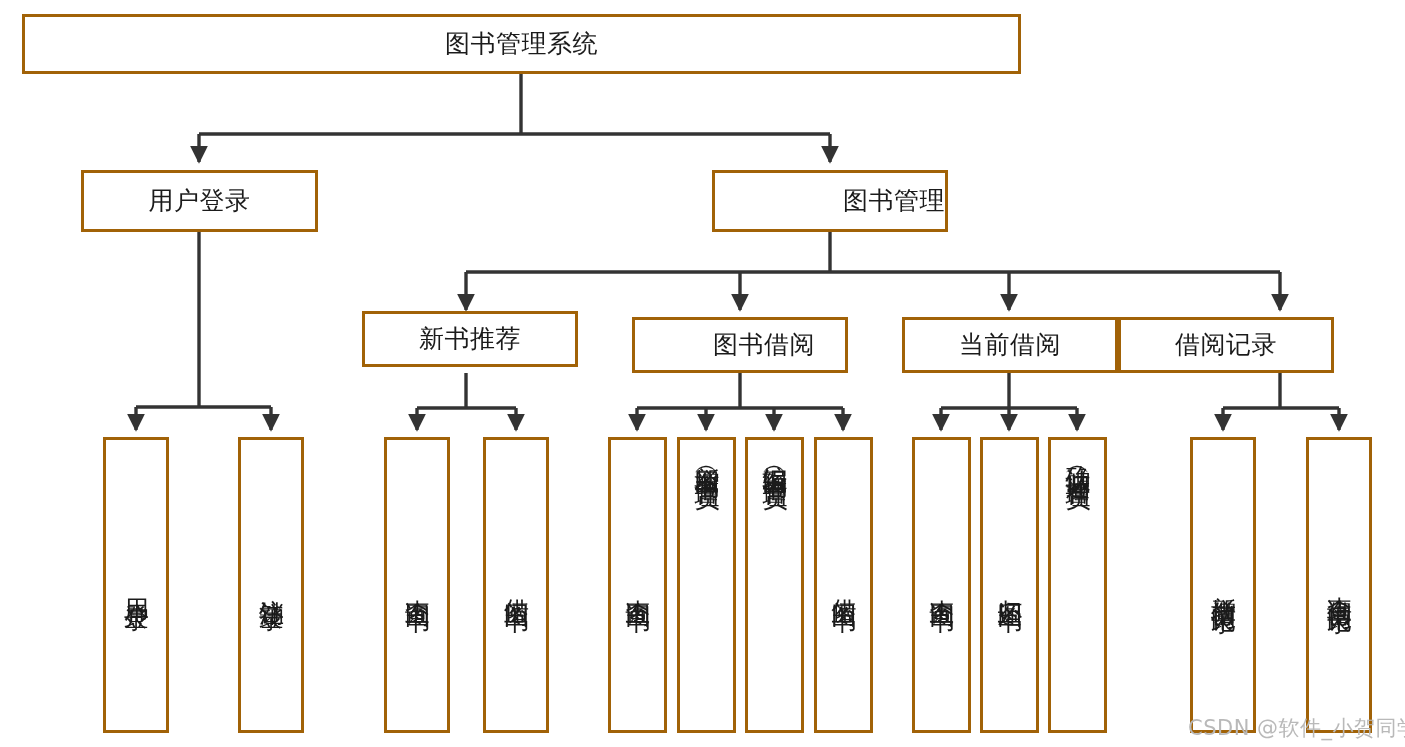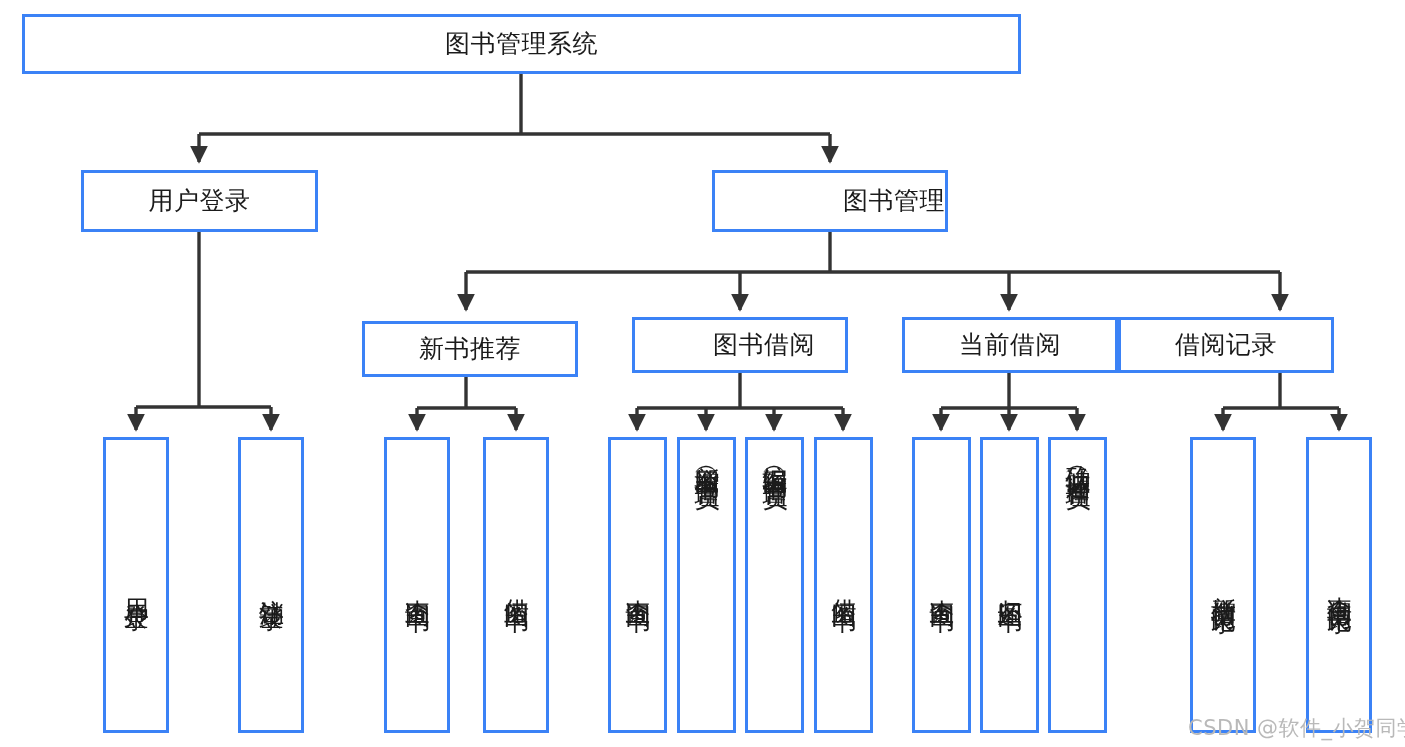--- a/index.html
+++ b/index.html
@@ -22,21 +22,21 @@
     left: 0;
     top: 0;
     width: 1405px;
     height: 747px;
     pointer-events: none;
   }
   .node {
     position: absolute;
     box-sizing: border-box;
     background: #ffffff;
-    border: 3px solid #3b82f6;
+    border: 3px solid #a16207;
     display: flex;
     align-items: center;
     justify-content: center;
     text-align: center;
     color: #1b1b1b;
     z-index: 2;
   }
   .node .lbl {
     display: block;
     line-height: 1.12;
@@ -132,21 +132,21 @@
     <span class="lbl">图书管理系统</span>
   </div>
 
   <div class="node horiz" style="left:81px; top:170px; width:237px; height:62px;">
     <span class="lbl">用户登录</span>
   </div>
   <div class="node horiz" style="left:712px; top:170px; width:236px; height:62px;justify-content:flex-end;">
     <span class="lbl">图书管理</span>
   </div>
 
-  <div class="node horiz" style="left:362px; top:321px; width:216px; height:56px;">
+  <div class="node horiz" style="left:362px; top:311px; width:216px; height:56px;">
     <span class="lbl">新书推荐</span>
   </div>
   <div class="node horiz" style="left:632px; top:317px; width:216px; height:56px;padding-left:48px;">
     <span class="lbl">图书借阅</span>
   </div>
   <div class="node horiz" style="left:902px; top:317px; width:216px; height:56px;">
     <span class="lbl">当前借阅</span>
   </div>
   <div class="node horiz" style="left:1118px; top:317px; width:216px; height:56px;">
     <span class="lbl">借阅记录</span>

